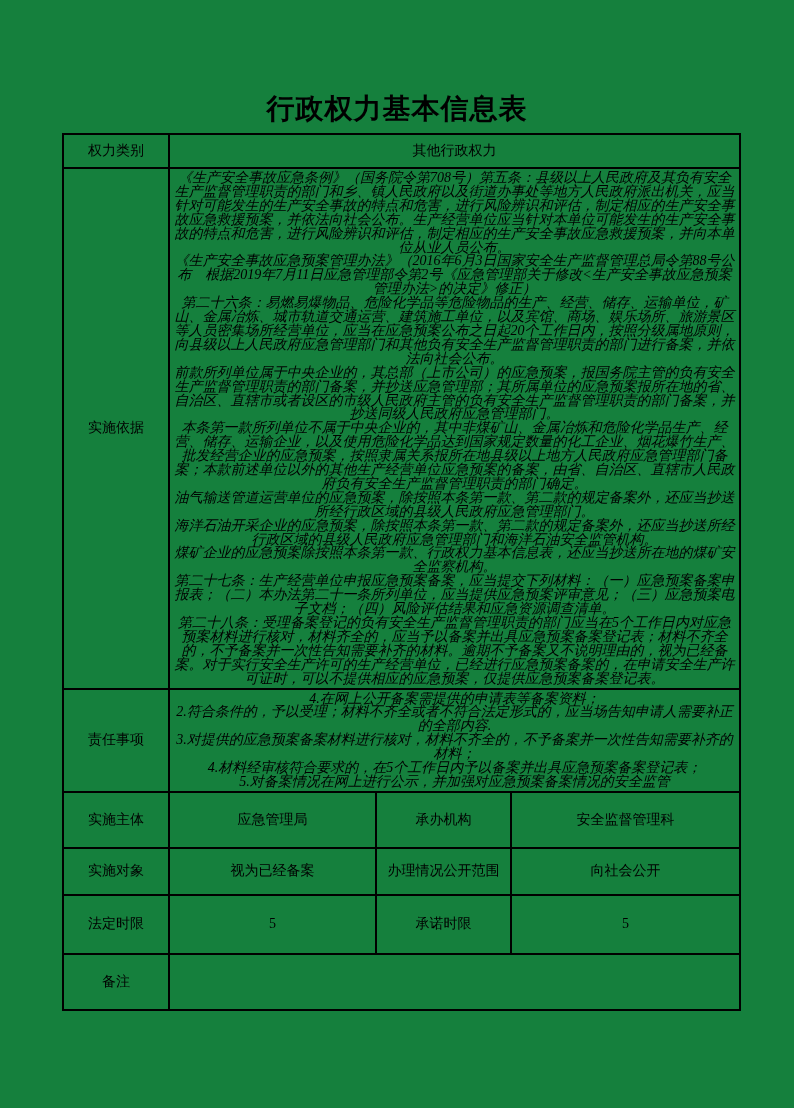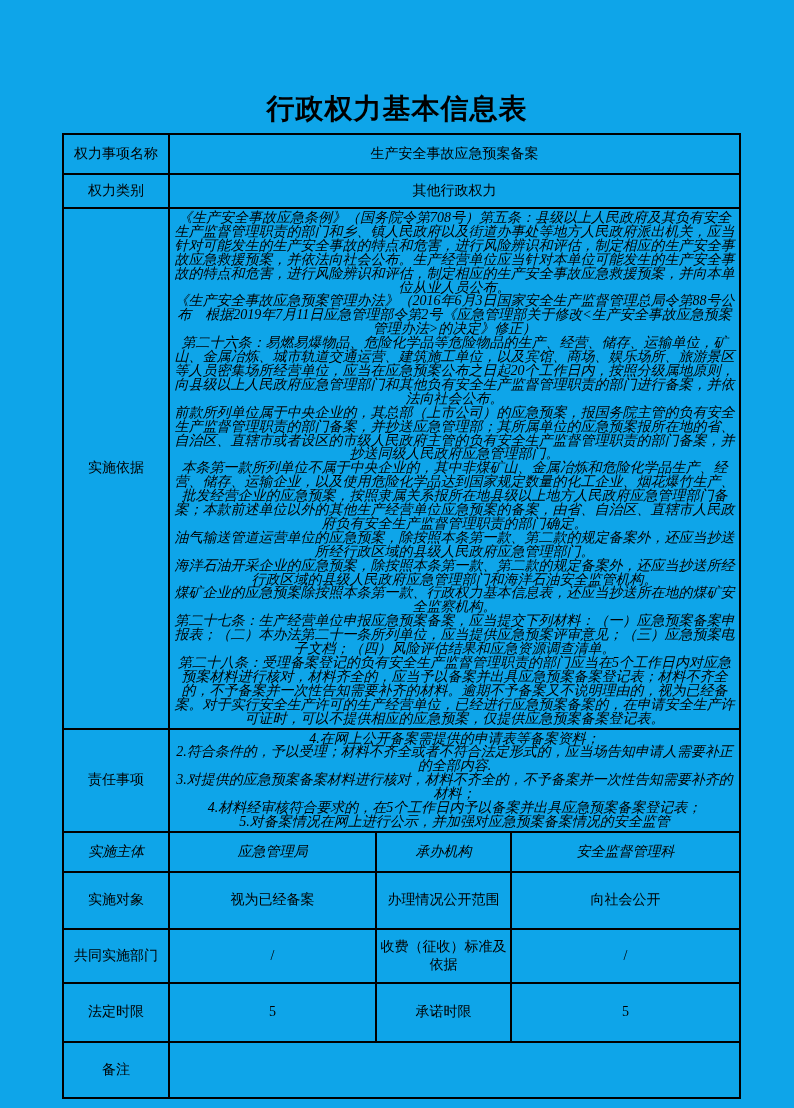--- a/index.html
+++ b/index.html
@@ -6,21 +6,21 @@
     margin: 0;
     padding: 0;
     background: #ffffff;
     color: #000000;
     font-family: "Liberation Serif", "DejaVu Serif", serif;
   }
   .page {
     position: relative;
     width: 794px;
     height: 1108px;
-    background: #0ea5e9;
+    background: #15803d;
     overflow: hidden;
   }
   .page-title {
     position: absolute;
     top: 90px;
     left: 0;
     width: 794px;
     text-align: center;
     font-size: 28px;
     font-weight: bold;
@@ -48,22 +48,22 @@
     vertical-align: top;
     font-size: 12px;
     line-height: 13.9px;
     padding: 3px 5px 2px 5px;
   }
   td.longtext div { margin: 0; font-style: italic; }
   tr.r-name   { height: 40px; }
   tr.r-cat    { height: 34px; }
   tr.r-basis  { height: 404px; }
   tr.r-duty   { height: 80px; }
-  tr.r-subj   { height: 40px; font-style: italic; }
-  tr.r-target { height: 57px; }
+  tr.r-subj   { height: 56px; }
+  tr.r-target { height: 47px; }
   tr.r-joint  { height: 54px; }
   tr.r-limit  { height: 59px; }
   tr.r-phone  { height: 57px; }
   tr.r-remark { height: 56px; }
 </style>
 </head>
 <body>
 
 <div class="page">
 
@@ -71,24 +71,20 @@
 
   <table class="info-table">
     <colgroup>
       <col style="width:106px">
       <col style="width:207px">
       <col style="width:135px">
       <col style="width:229px">
     </colgroup>
 
     <tbody>
-        <tr class="r-name">
-      <td>权力事项名称</td>
-      <td colspan="3">生产安全事故应急预案备案</td>
-    </tr>
 
     <tr class="r-cat">
       <td>权力类别</td>
       <td colspan="3">其他行政权力</td>
     </tr>
 
     <tr class="r-basis">
       <td>实施依据</td>
       <td colspan="3" class="longtext">
         <div>《生产安全事故应急条例》（国务院令第708号）第五条：县级以上人民政府及其负有安全生产监督管理职责的部门和乡、镇人民政府以及街道办事处等地方人民政府派出机关，应当针对可能发生的生产安全事故的特点和危害，进行风险辨识和评估，制定相应的生产安全事故应急救援预案，并依法向社会公布。生产经营单位应当针对本单位可能发生的生产安全事故的特点和危害，进行风险辨识和评估，制定相应的生产安全事故应急救援预案，并向本单位从业人员公布。</div>
@@ -122,26 +118,20 @@
       <td>安全监督管理科</td>
     </tr>
 
     <tr class="r-target">
       <td>实施对象</td>
       <td>视为已经备案</td>
       <td>办理情况公开范围</td>
       <td>向社会公开</td>
     </tr>
 
-    <tr class="r-joint">
-      <td>共同实施部门</td>
-      <td>/</td>
-      <td>收费（征收）标准及依据</td>
-      <td>/</td>
-    </tr>
 
     <tr class="r-limit">
       <td>法定时限</td>
       <td>5</td>
       <td>承诺时限</td>
       <td>5</td>
     </tr>
 
 
     <tr class="r-remark">

